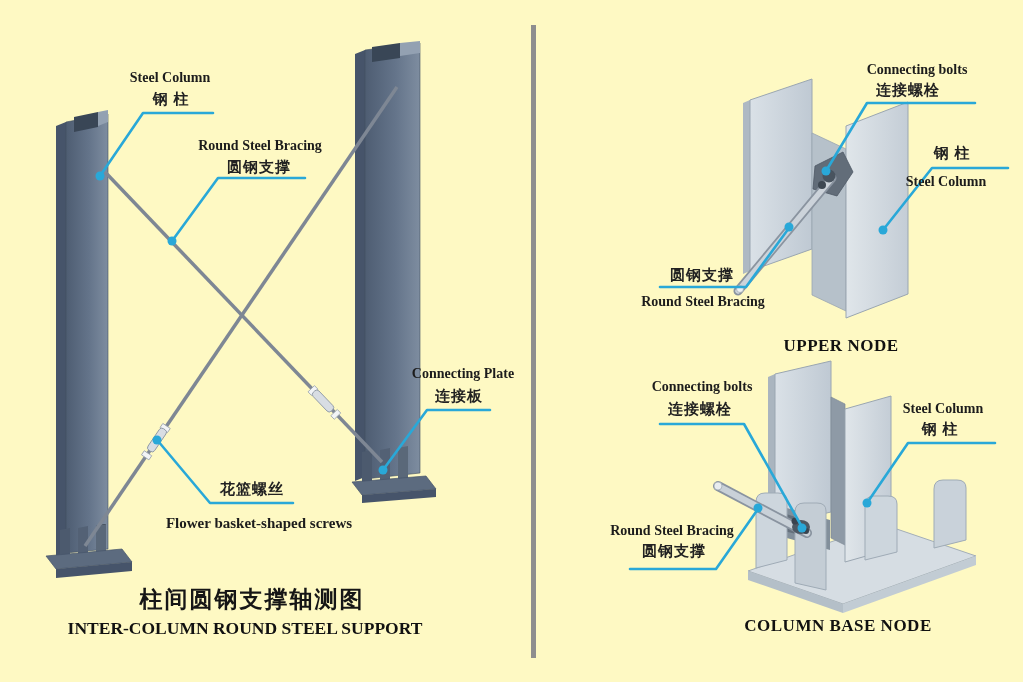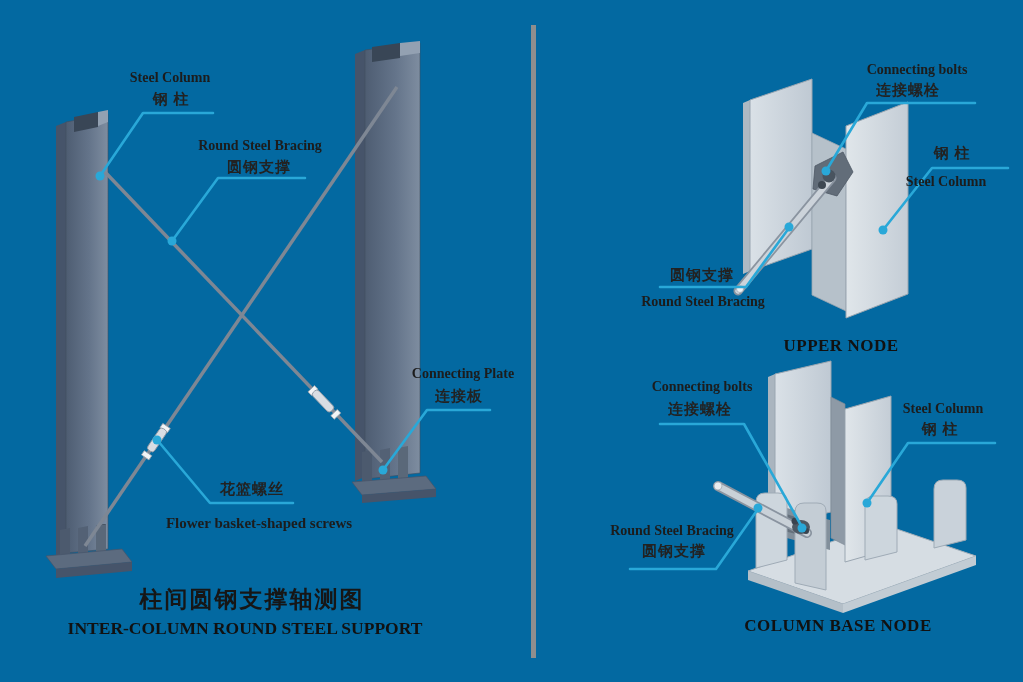--- a/index.html
+++ b/index.html
@@ -1,16 +1,16 @@
 <!DOCTYPE html>
 <html><head>
 <meta charset="utf-8">
 <style>
   html,body{margin:0;padding:0;background:#ffffff;}
-  .page{position:relative;width:1023px;height:682px;background:#0369a1;overflow:hidden;
+  .page{position:relative;width:1023px;height:682px;background:#fef9c3;overflow:hidden;
         font-family:"Liberation Serif", serif;}
   svg{position:absolute;left:0;top:0;}
   .lbl-en{font-family:"Liberation Serif",serif;font-weight:700;font-size:14px;fill:#1c1c1c;}
   .lbl-zh{font-family:"Liberation Serif",serif;font-weight:600;font-size:15px;fill:#222;letter-spacing:1px;}
   .title-zh{font-family:"Liberation Serif",serif;font-weight:700;font-size:23px;fill:#161616;letter-spacing:2px;}
   .title-en{font-family:"Liberation Serif",serif;font-weight:700;font-size:17.5px;fill:#111;}
   .node-title{font-family:"Liberation Serif",serif;font-weight:700;font-size:17px;fill:#111;letter-spacing:.5px;}
   .leader{fill:none;stroke:#29a8d8;stroke-width:2.6;stroke-linejoin:round;stroke-linecap:round;}
   .ldot{fill:#29a8d8;}
   .plate-edge{stroke:#9aa6b1;stroke-width:1;}

